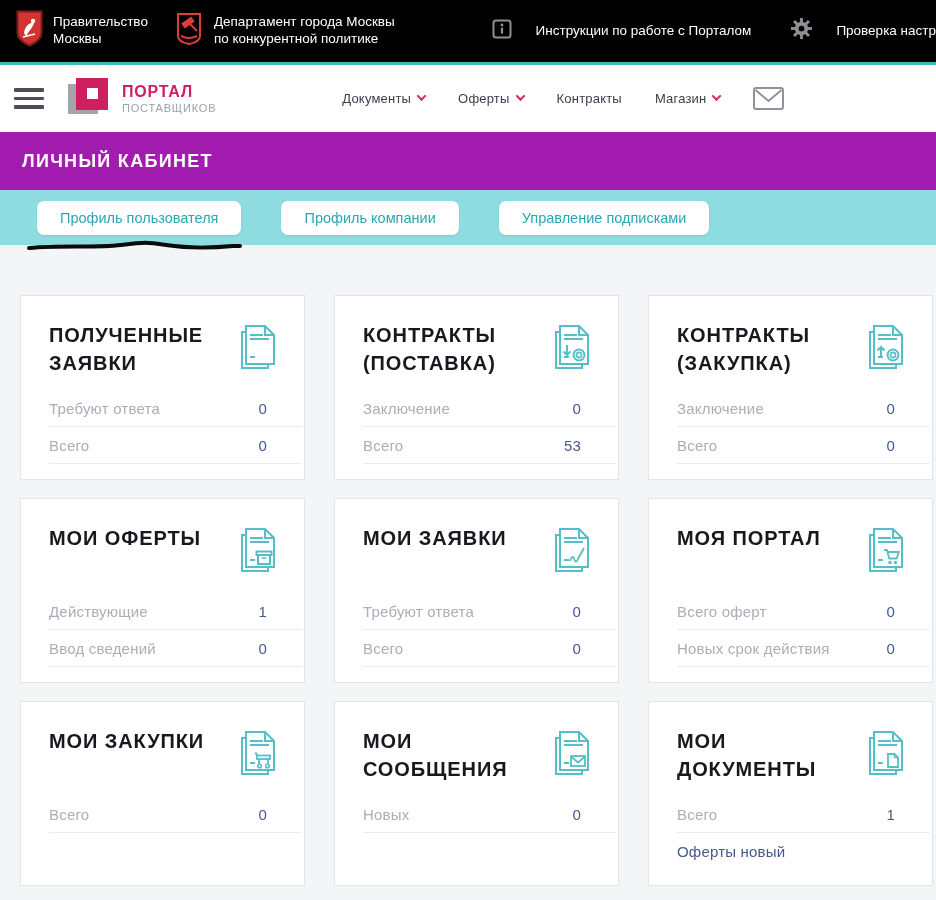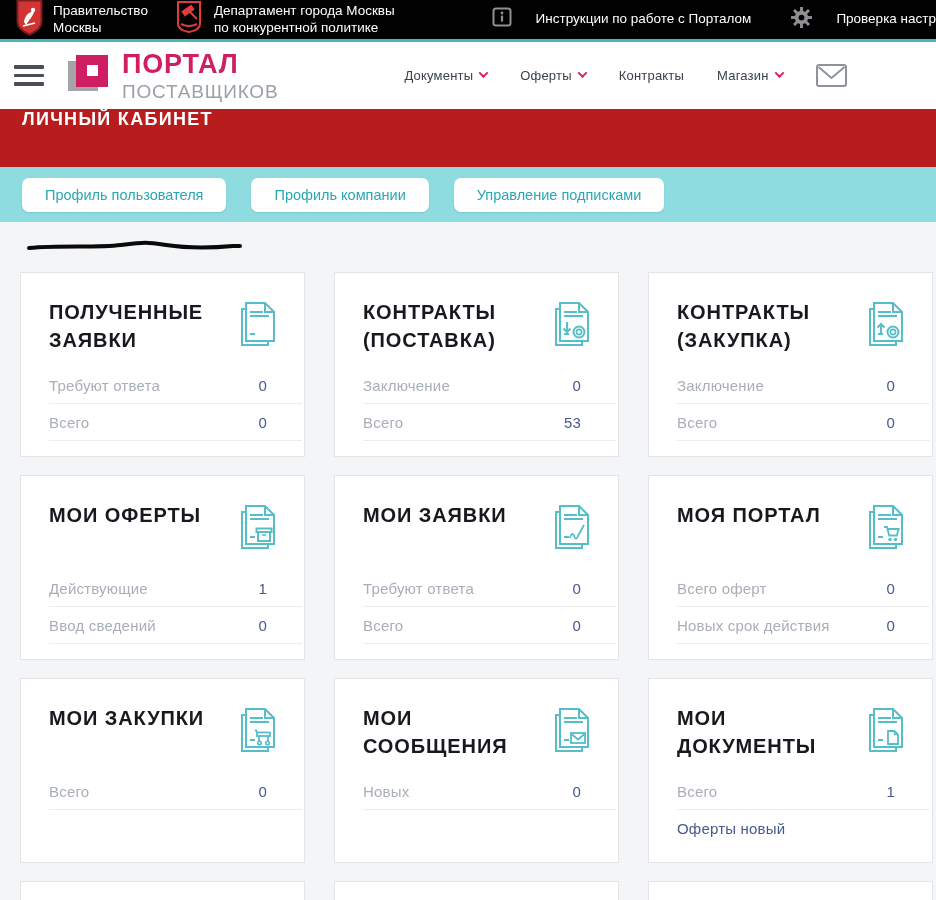--- a/index.html
+++ b/index.html
@@ -1,49 +1,49 @@
 <!DOCTYPE html>
 <html><head>
 <meta charset="utf-8">
 <style>
   * { margin:0; padding:0; box-sizing:border-box; }
   html,body { width:936px; height:900px; overflow:hidden; }
   body { font-family:"Liberation Sans", sans-serif; background:#f4f5f7; position:relative; }
 
   
   .topbar{
-    height:42px; background:#010101; border-bottom:3px solid #43b8bf;
+    height:65px; background:#010101; border-bottom:3px solid #43b8bf;
     display:flex; align-items:center; padding-left:16px; padding-right:0;
     color:#fff; font-size:13.5px; line-height:1.25; white-space:nowrap; overflow:hidden;
   }
   .gov-item{ display:flex; align-items:center; gap:10px; }
   .gov-item + .gov-item{ margin-left:26px; }
   .topbar-right{ margin-left:auto; display:flex; align-items:center; }
   .top-link{ display:flex; align-items:center; gap:24px; color:#fff; }
   .top-link + .top-link{ margin-left:40px; }
 
   
   .header{ height:67px; background:#fff; display:flex; align-items:center; padding-left:14px; }
   .burger{ width:30px; display:flex; flex-direction:column; gap:5px; cursor:pointer; margin-right:24px; }
   .burger span{ display:block; height:3.5px; background:#4b4f55; border-radius:1px; }
   .logo{ display:flex; align-items:center; gap:12px; cursor:pointer; }
-  .logo-title{ color:#ce1f63; font-weight:bold; font-size:27px; letter-spacing:0.8px; }
-  .logo-sub{ color:#9ba1a8; font-size:19px; letter-spacing:0.8px; margin-top:1px; }
+  .logo-title{ color:#ce1f63; font-weight:bold; font-size:16px; letter-spacing:0.8px; }
+  .logo-sub{ color:#9ba1a8; font-size:11px; letter-spacing:0.8px; margin-top:1px; }
   .nav{ margin-left:126px; display:flex; align-items:center; gap:33px; }
   .nav-item{ display:flex; align-items:center; gap:7px; font-size:13px; color:#3a414c; cursor:pointer; letter-spacing:0.2px; }
   .chev{ width:7px; height:7px; border-right:2px solid #d4246a; border-bottom:2px solid #d4246a;
          transform:rotate(45deg) translate(-1px,-1px); margin-top:-3px; }
   .mail{ margin-left:33px; cursor:pointer; display:flex; }
 
   
-  .band-title{ height:58px; background:#b91c1c; display:flex; padding-left:22px; }
+  .band-title{ height:58px; background:#a21caf; display:flex; align-items:center; padding-left:22px; }
   .band-title h1{ color:#fff; font-size:18px; font-weight:bold; letter-spacing:1.3px; }
   .band-tabs{ height:55px; background:#8edce0; display:flex; align-items:center; padding-left:22px; gap:25px; }
   .tab{ background:#fff; border:none; border-radius:7px; color:#29a7b3; font-family:inherit;
-        font-size:14.5px; padding:9px 23px; cursor:pointer; box-shadow:0 1px 2px rgba(0,60,70,0.12); }
+        font-size:14.5px; padding:9px 23px; cursor:pointer; box-shadow:0 1px 2px rgba(0,60,70,0.12);margin-left:15px; }
 
   
   .scribble{ position:absolute; left:26px; top:239px; }
 
   
   .grid{ margin:50px 0 0 20px; width:913px; display:grid;
          grid-template-columns:repeat(3,285px); grid-auto-rows:185px; column-gap:29px; row-gap:18px; }
   .card{ position:relative; background:#fff; border:1px solid #e2e4e8; padding:25px 26px 0 28px; cursor:pointer; }
   .card-head{ display:flex; justify-content:space-between; align-items:flex-start; }
   .card-title{ max-width:163px; font-size:20px; font-weight:bold; color:#17191e;

